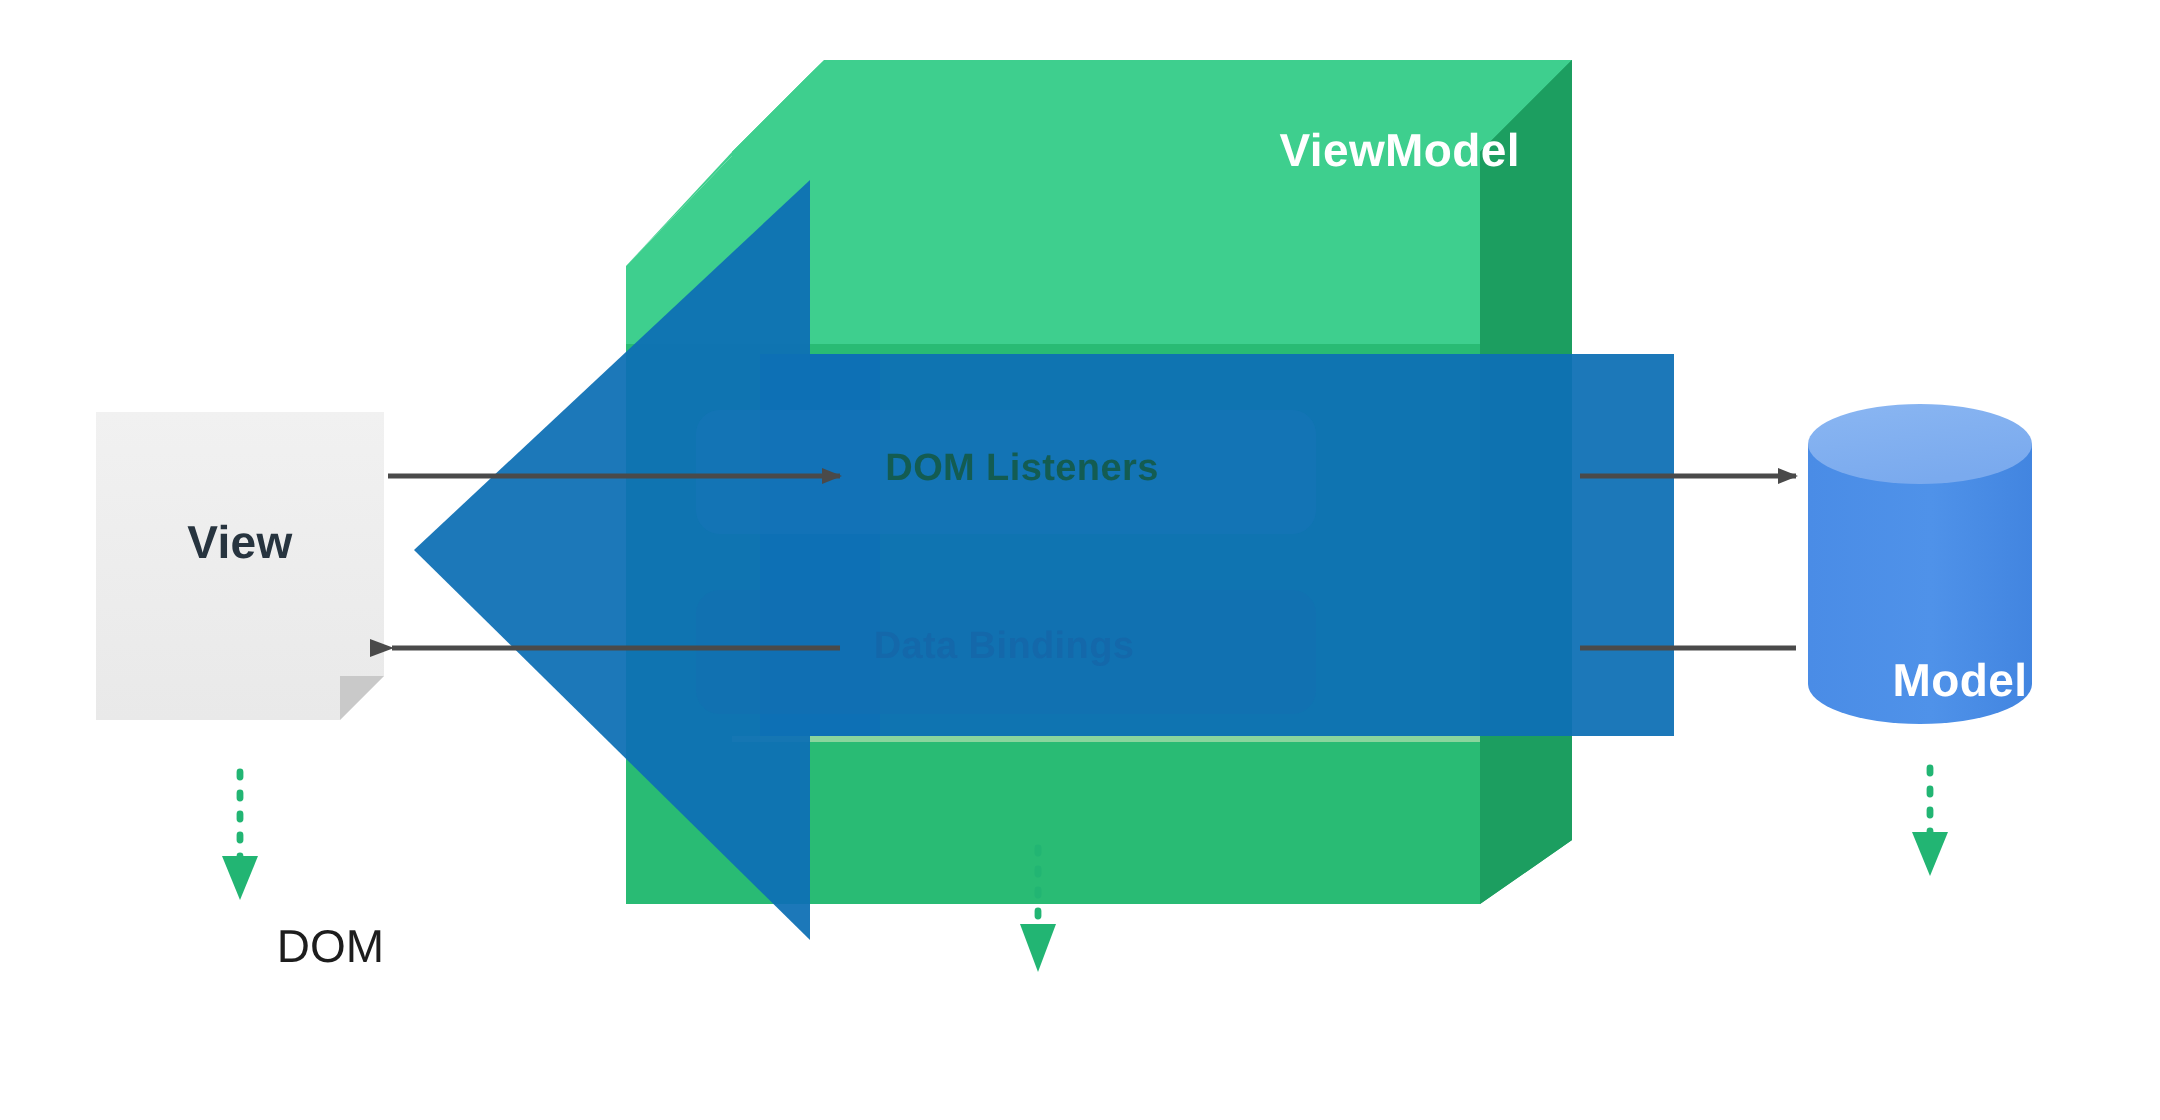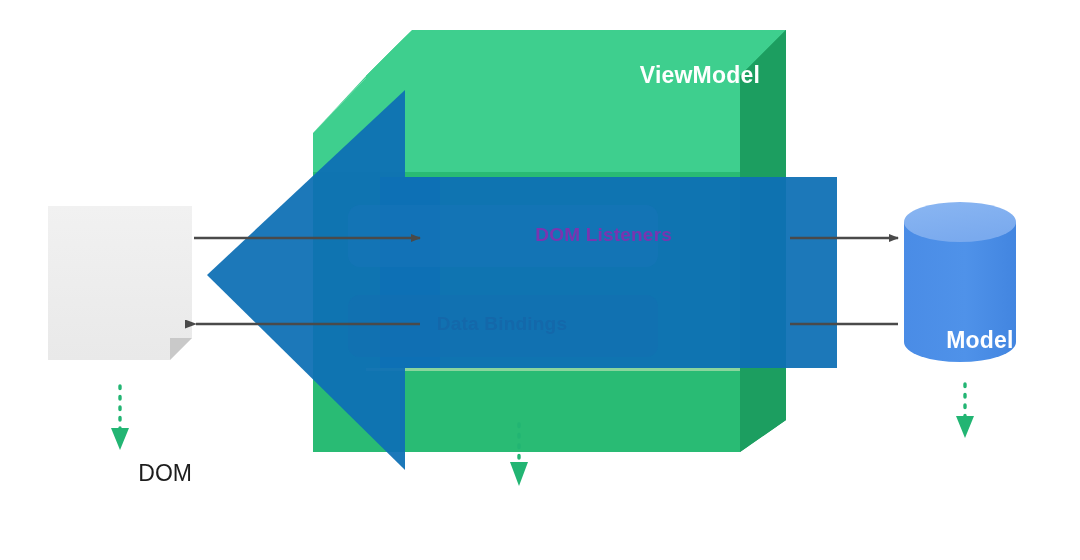--- a/index.html
+++ b/index.html
@@ -53,27 +53,27 @@
     width: 340px;
     text-align: right;
     font-size: 23px;
     font-weight: bold;
     color: #ffffff;
     letter-spacing: 0.2px;
   }
 
   
   .dom-listeners-label {
-    left: 372px;
+    left: 361px;
     top: 224px;
     width: 300px;
-    text-align: right;
+    text-align: center;
     font-size: 19px;
     font-weight: bold;
-    color: #a21caf;
+    color: #14532d;
     opacity: 0.72;
     letter-spacing: 0.2px;
   }
   .data-bindings-label {
     left: 352px;
     top: 313px;
     width: 300px;
     text-align: center;
     font-size: 19px;
     font-weight: bold;
@@ -209,20 +209,21 @@
         <polygon points="510,462 528,462 519,486" fill="#22b573"></polygon>
       </g>
 
       <g>
         <line x1="965" y1="384" x2="965" y2="420" stroke="#22b573" stroke-width="3.4" stroke-dasharray="2.5,8" stroke-linecap="round"></line>
         <polygon points="956,416 974,416 965,438" fill="#22b573"></polygon>
       </g>
     </g>
   </svg>
 
+  <div class="ovl view-label" data-bind="diagram.nodes.view.label">View</div>
 
   <div class="ovl viewmodel-label" data-bind="diagram.nodes.viewmodel.label">ViewModel</div>
 
   <div class="ovl dom-listeners-label" data-bind="diagram.inner_boxes.0.label">DOM Listeners</div>
 
   <div class="ovl data-bindings-label" data-bind="diagram.inner_boxes.1.label">Data Bindings</div>
 
 
   <div class="ovl model-label" data-bind="diagram.nodes.model.label">Model</div>
 

